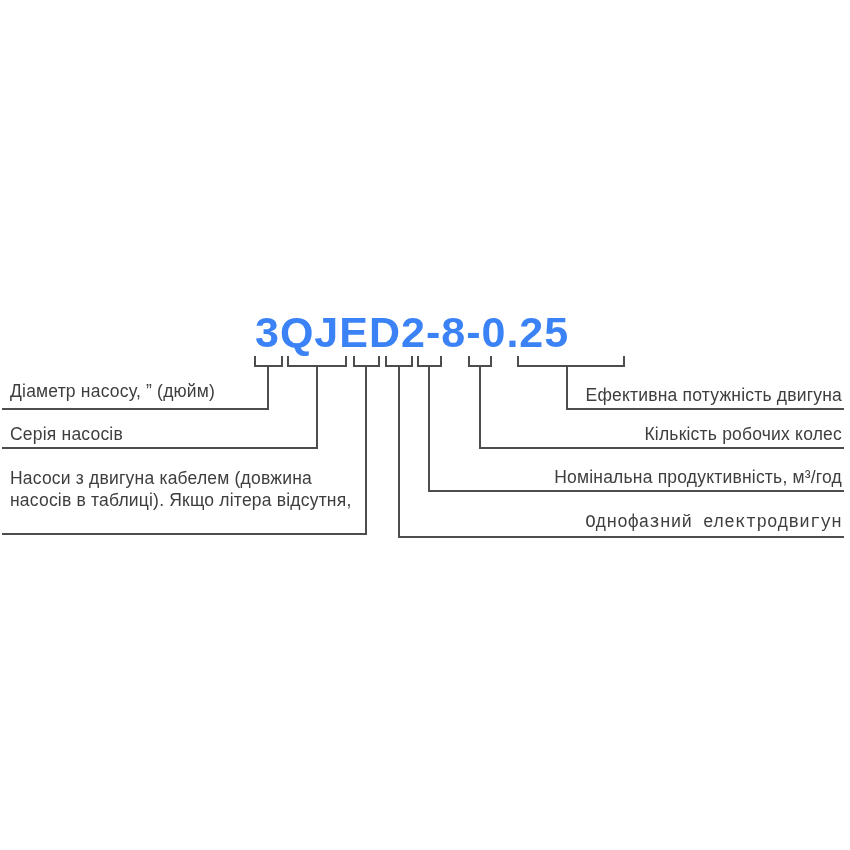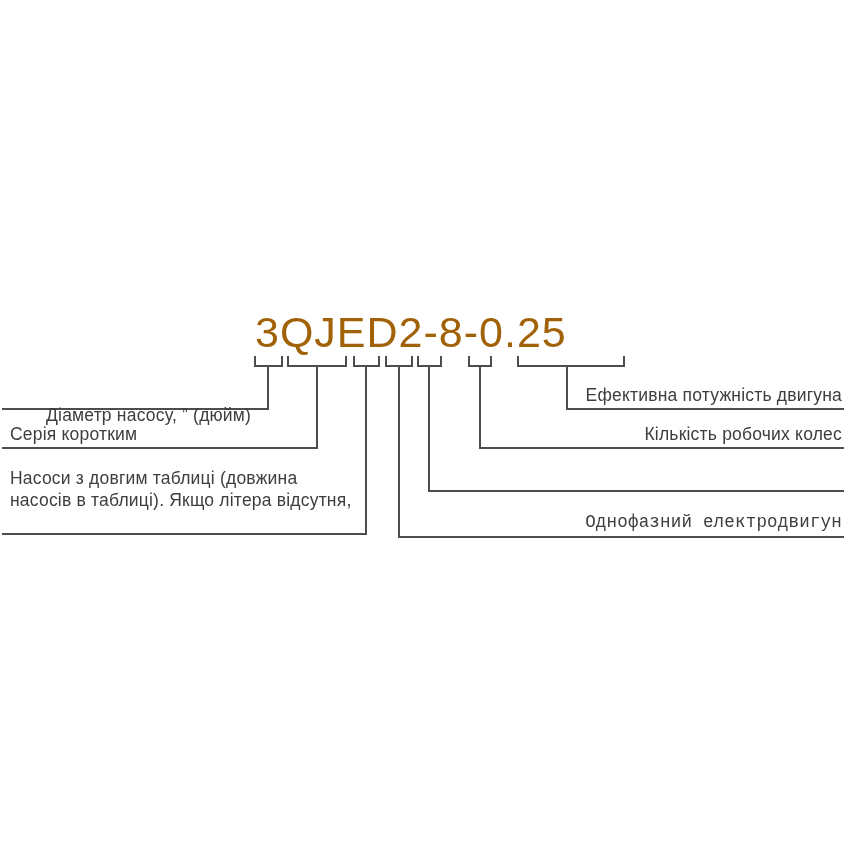--- a/index.html
+++ b/index.html
@@ -14,24 +14,24 @@
     background: #ffffff;
     overflow: hidden;
     font-family: "Liberation Sans", sans-serif;
   }
   
   .code-title {
     position: absolute;
     left: 255px;
     top: 311px;
     font-size: 43px;
-    font-weight: 400;
+    font-weight: 700;
     letter-spacing: 1px;
     line-height: 43px;
-    color: #a16207;
+    color: #3b82f6;
     white-space: nowrap;
   }
   
   .bracket {
     position: absolute;
     top: 356px;
     height: 11px;
     box-sizing: border-box;
     border-left: 2px solid #4d4d4d;
     border-right: 2px solid #4d4d4d;
@@ -74,21 +74,21 @@
   
   .label {
     position: absolute;
     font-size: 17.5px;
     letter-spacing: 0.2px;
     color: #3e3e3e;
     white-space: nowrap;
   }
   .label.left  { left: 10px;  text-align: left; }
   .label.right { right: 8px;  text-align: right; }
-  #l1 { top: 405px; margin-left: 36px; }
+  #l1 { top: 381px; }
   #l2 { top: 424px; }
   #l3 { top: 468px; line-height: 21.5px; }
   #r1 { top: 385px; }
   #r2 { top: 424px; }
   #r3 { top: 467px; }
   #r4 { top: 512px; font-family: Liberation Mono, monospace; }
 </style>
 </head>
 <body>
 
@@ -114,23 +114,24 @@
 
   <div class="hline" id="u-l1"></div>
   <div class="hline" id="u-l2"></div>
   <div class="hline" id="u-l3"></div>
   <div class="hline" id="u-r1"></div>
   <div class="hline" id="u-r2"></div>
   <div class="hline" id="u-r3"></div>
   <div class="hline" id="u-r4"></div>
 
   <div class="label left" id="l1">Діаметр насосу, ” (дюйм)</div>
-  <div class="label left" id="l2">Серія коротким</div>
+  <div class="label left" id="l2">Серія насосів</div>
   <div class="label left" id="l3">
-    <div>Насоси з довгим таблиці (довжина</div>
+    <div>Насоси з двигуна кабелем (довжина</div>
     <div>насосів в таблиці). Якщо літера відсутня,</div>
   </div>
 
   <div class="label right" id="r1">Ефективна потужність двигуна</div>
   <div class="label right" id="r2">Кількість робочих колес</div>
+  <div class="label right" id="r3">Номінальна продуктивність, м³/год</div>
   <div class="label right" id="r4">Однофазний електродвигун</div>
 
 </div>
 
 </body></html>

